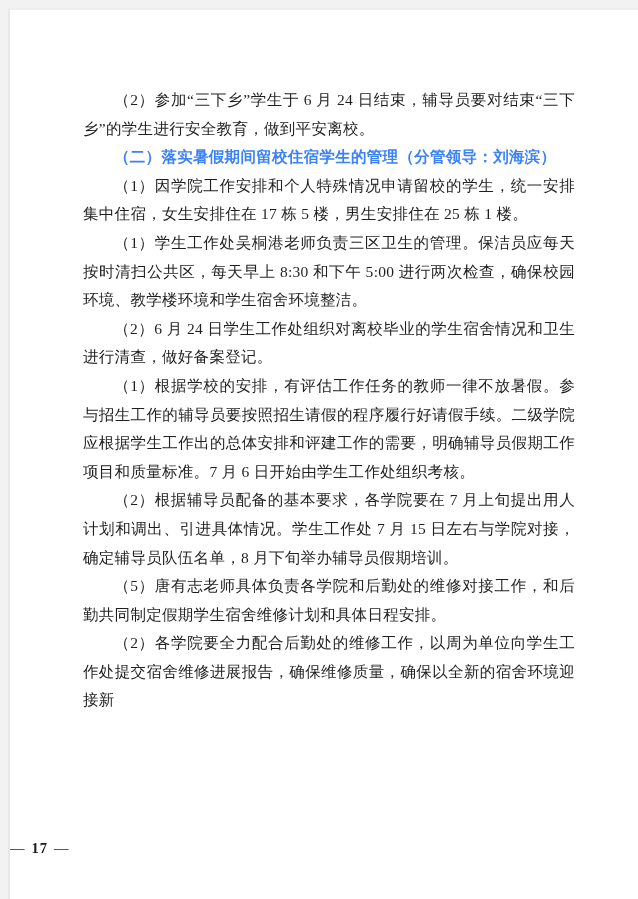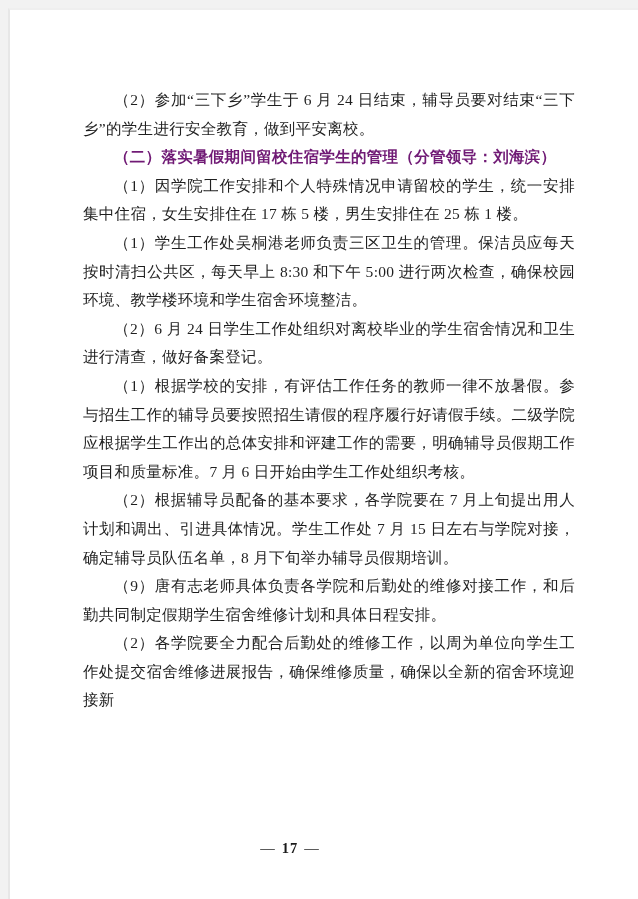--- a/index.html
+++ b/index.html
@@ -31,28 +31,28 @@
     margin: 0;
     font-size: 15.5px;
     line-height: 28.6px;
     text-indent: 2em;
     text-align: justify;
     color: #1f1f1f;
     letter-spacing: 0.3px;
   }
   .heading {
     font-weight: bold;
-    color: #701a75;
+    color: #3b82f6;
   }
   .footer {
     position: absolute;
     left: 0;
     top: 830px;
     width: 560px;
-    text-align: center;
+    text-align: left;
     font-size: 14.5px;
     color: #1a1a1a;
     letter-spacing: 1px;
   }
   .footer .num {
     font-weight: bold;
     padding: 0 6px;
   }
 </style>
 </head>
@@ -60,20 +60,20 @@
 
 <div class="page">
   <div class="content">
     <p class="para">（2）参加“三下乡”学生于 6 月 24 日结束，辅导员要对结束“三下乡”的学生进行安全教育，做到平安离校。</p>
     <p class="heading">（二）落实暑假期间留校住宿学生的管理（分管领导：刘海滨）</p>
     <p class="para">（1）因学院工作安排和个人特殊情况申请留校的学生，统一安排集中住宿，女生安排住在 17 栋 5 楼，男生安排住在 25 栋 1 楼。</p>
     <p class="para">（1）学生工作处吴桐港老师负责三区卫生的管理。保洁员应每天按时清扫公共区，每天早上 8:30 和下午 5:00 进行两次检查，确保校园环境、教学楼环境和学生宿舍环境整洁。</p>
     <p class="para">（2）6 月 24 日学生工作处组织对离校毕业的学生宿舍情况和卫生进行清查，做好备案登记。</p>
     <p class="para">（1）根据学校的安排，有评估工作任务的教师一律不放暑假。参与招生工作的辅导员要按照招生请假的程序履行好请假手续。二级学院应根据学生工作出的总体安排和评建工作的需要，明确辅导员假期工作项目和质量标准。7 月 6 日开始由学生工作处组织考核。</p>
     <p class="para">（2）根据辅导员配备的基本要求，各学院要在 7 月上旬提出用人计划和调出、引进具体情况。学生工作处 7 月 15 日左右与学院对接，确定辅导员队伍名单，8 月下旬举办辅导员假期培训。</p>
-    <p class="para">（9）唐有志老师具体负责各学院和后勤处的维修对接工作，和后勤共同制定假期学生宿舍维修计划和具体日程安排。</p>
+    <p class="para">（5）唐有志老师具体负责各学院和后勤处的维修对接工作，和后勤共同制定假期学生宿舍维修计划和具体日程安排。</p>
     <p class="para">（2）各学院要全力配合后勤处的维修工作，以周为单位向学生工作处提交宿舍维修进展报告，确保维修质量，确保以全新的宿舍环境迎接新</p>
   </div>
 
   <div class="footer">
     <span>—</span><span class="num">17</span><span>—</span>
   </div>
 </div>
 
 </body></html>

